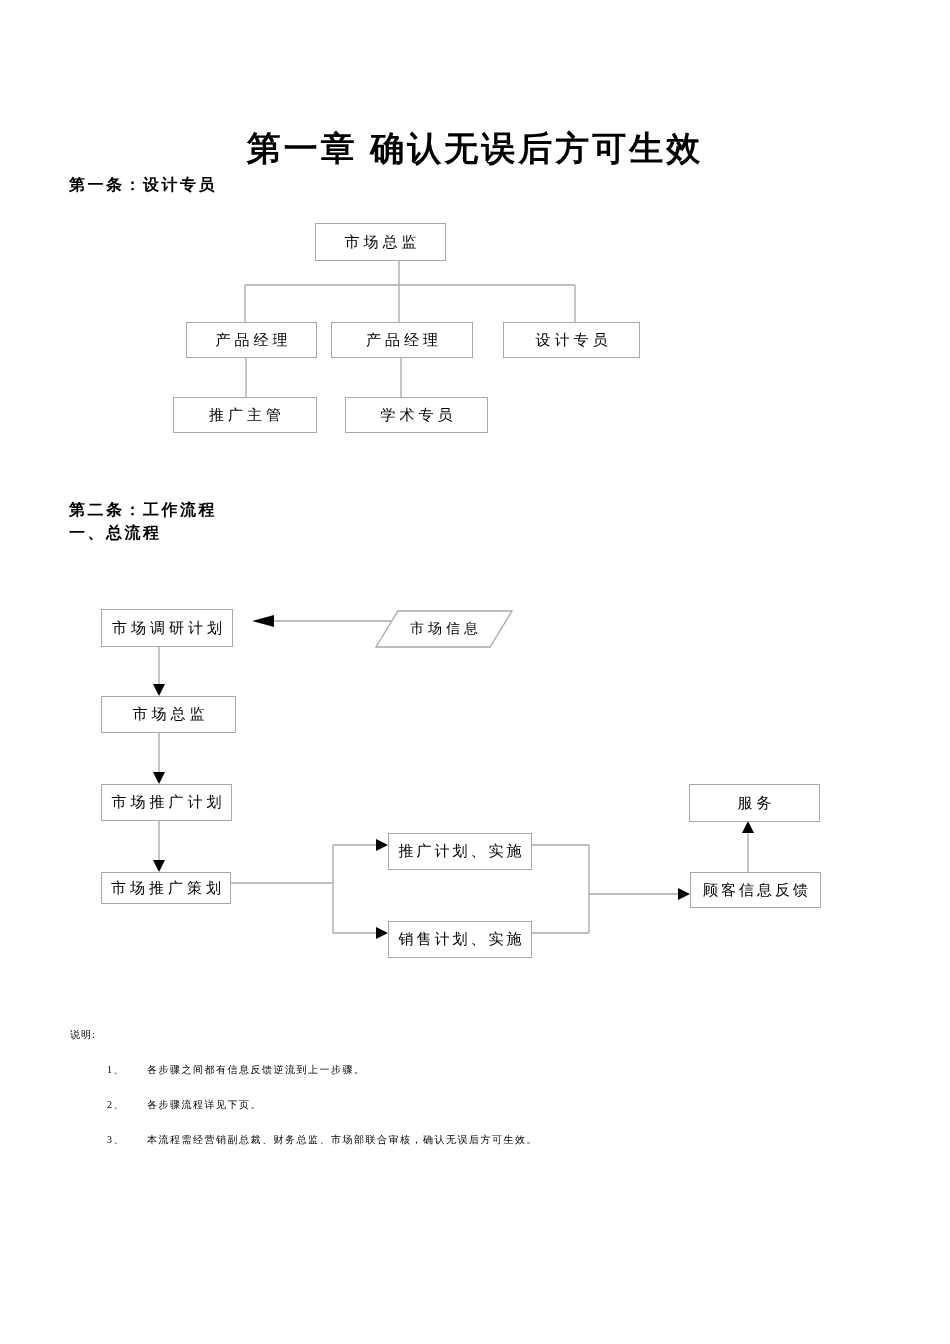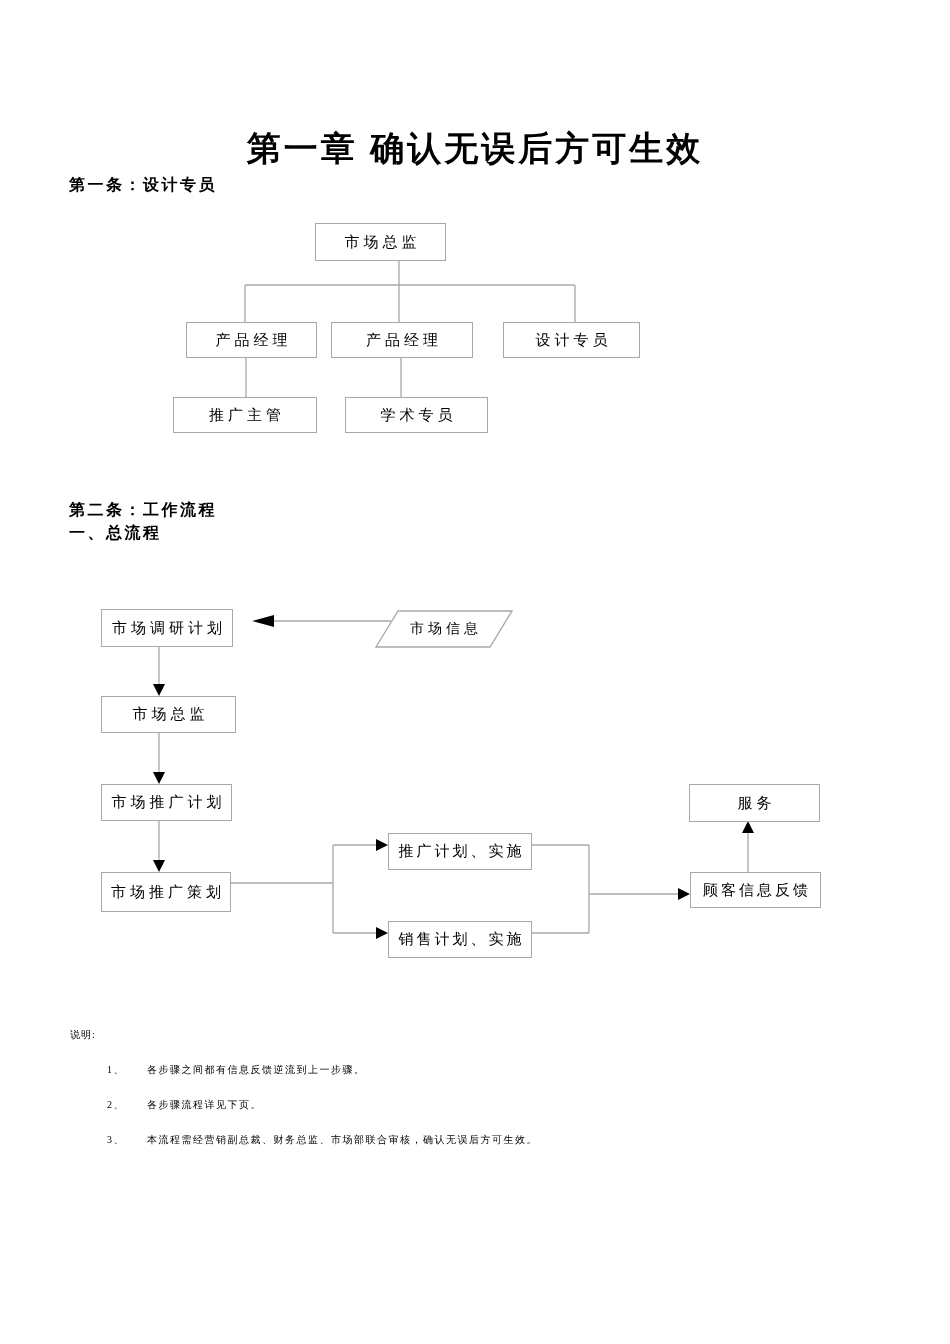--- a/index.html
+++ b/index.html
@@ -168,21 +168,21 @@
   <div class="node" style="left:186px; top:322px; width:131px; height:36px;">产品经理</div>
   <div class="node" style="left:331px; top:322px; width:142px; height:36px;">产品经理</div>
   <div class="node" style="left:503px; top:322px; width:137px; height:36px;">设计专员</div>
   <div class="node" style="left:173px; top:397px; width:144px; height:36px;">推广主管</div>
   <div class="node" style="left:345px; top:397px; width:143px; height:36px;">学术专员</div>
 
   <div class="node" style="left:101px; top:609px; width:132px; height:38px;">市场调研计划</div>
   <div class="plabel" style="left:386px; top:611px; width:116px; height:36px;">市场信息</div>
   <div class="node" style="left:101px; top:696px; width:135px; height:37px;">市场总监</div>
   <div class="node" style="left:101px; top:784px; width:131px; height:37px;">市场推广计划</div>
-  <div class="node" style="left:101px; top:872px; width:130px; height:40px;">市场推广策划</div>
+  <div class="node" style="left:101px; top:872px; width:130px; height:32px;">市场推广策划</div>
   <div class="node tight" style="left:388px; top:833px; width:144px; height:37px;">推广计划、实施</div>
   <div class="node tight" style="left:388px; top:921px; width:144px; height:37px;">销售计划、实施</div>
   <div class="node" style="left:689px; top:784px; width:131px; height:38px;">服务</div>
   <div class="node tight" style="left:690px; top:872px; width:131px; height:36px;">顾客信息反馈</div>
 
   <div class="notes">
     <div class="notes-label">说明:</div>
     <div class="note-item">
       <span class="note-num">1、</span>
       <span class="note-text">各步骤之间都有信息反馈逆流到上一步骤。</span>

